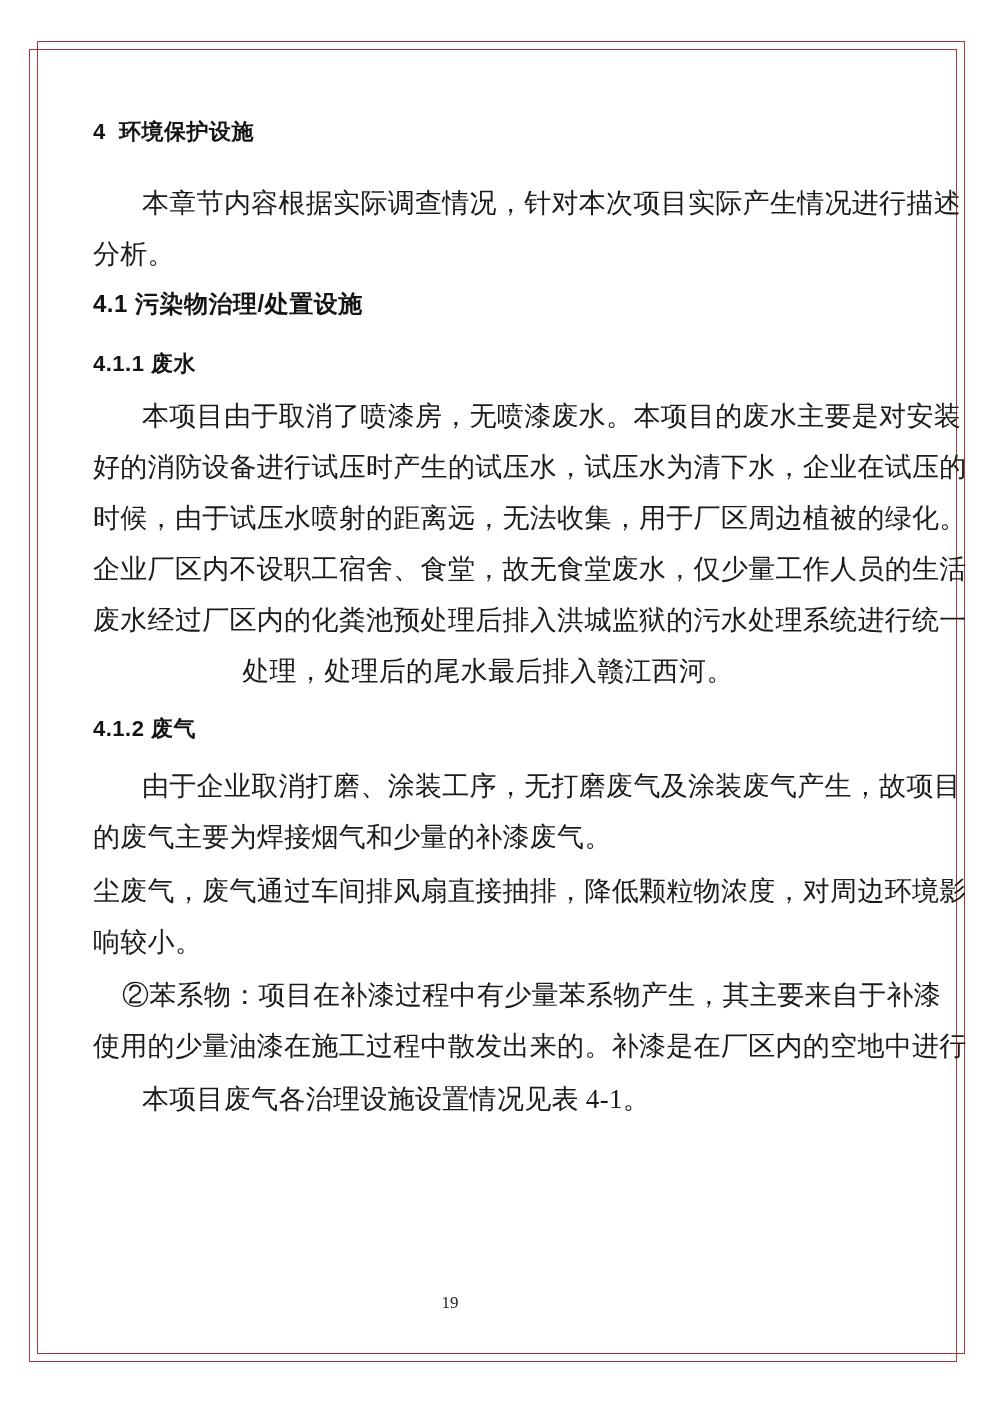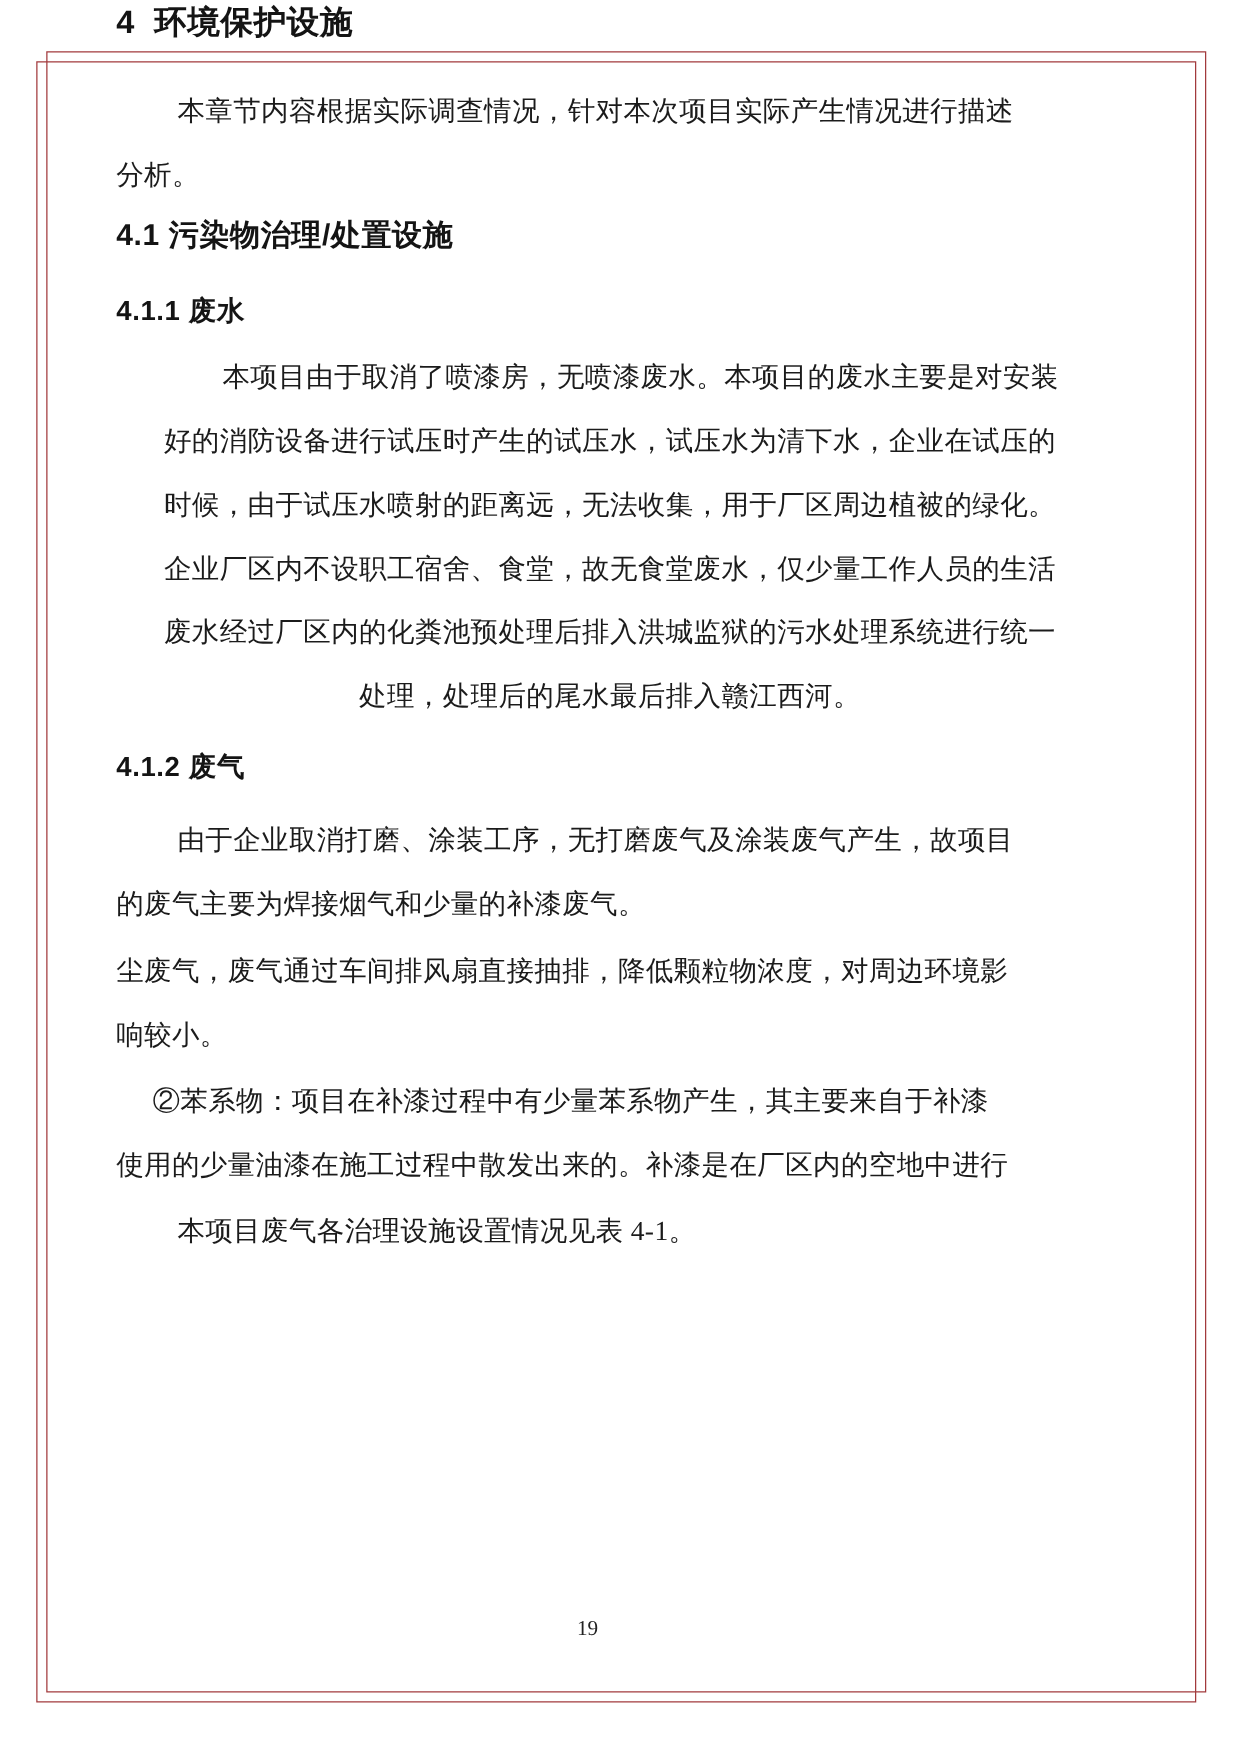--- a/index.html
+++ b/index.html
@@ -25,46 +25,46 @@
     width: 790px;
   }
 
   .doc-h1, .doc-h2, .doc-h3 {
     font-family: "Liberation Sans", "DejaVu Sans", sans-serif;
     font-weight: bold;
     color: #141414;
     white-space: pre-wrap;
     margin: 0;
   }
-  .doc-h1 { font-size: 26px; line-height: 34px; letter-spacing: 0.5px; }
+  .doc-h1 { margin-top: 115px; font-size: 22px; line-height: 34px; letter-spacing: 0.5px; }
   .doc-h2 { margin-top: 8px;  font-size: 24px; line-height: 32px; letter-spacing: 0.5px; }
   .doc-h3 { font-size: 22px; line-height: 30px; letter-spacing: 0.5px; }
   .doc-h3.first  { margin-top: 29px; }
   .doc-h3.second { margin-top: 17px; }
 
   .para { margin: 0; }
   .intro      { margin-top: 29px; }
   .para-411   { margin-top: 12px; text-align: center; }
   .para-412-1 { margin-top: 17px; }
   .para-412-2 { margin-top: 3px; }
   .para-412-3 { margin-top: 2px; }
   .para-412-4 { margin-top: 2px; }
 
   .line {
-    font-size: 22px;
+    font-size: 27px;
     line-height: 51px;
     letter-spacing: 0.3px;
     white-space: pre;
   }
   .ind2 { text-indent: 49px; }  
   .ind1 { text-indent: 29px; }  
 
   .page-number {
     position: absolute;
-    left: 440px;
+    left: 420px;
     top: 1292px;
     width: 60px;
     text-align: center;
     font-size: 17px;
     line-height: 22px;
     color: #222222;
     font-family: "Liberation Serif", "DejaVu Serif", serif;
   }
 </style>
 </head>

